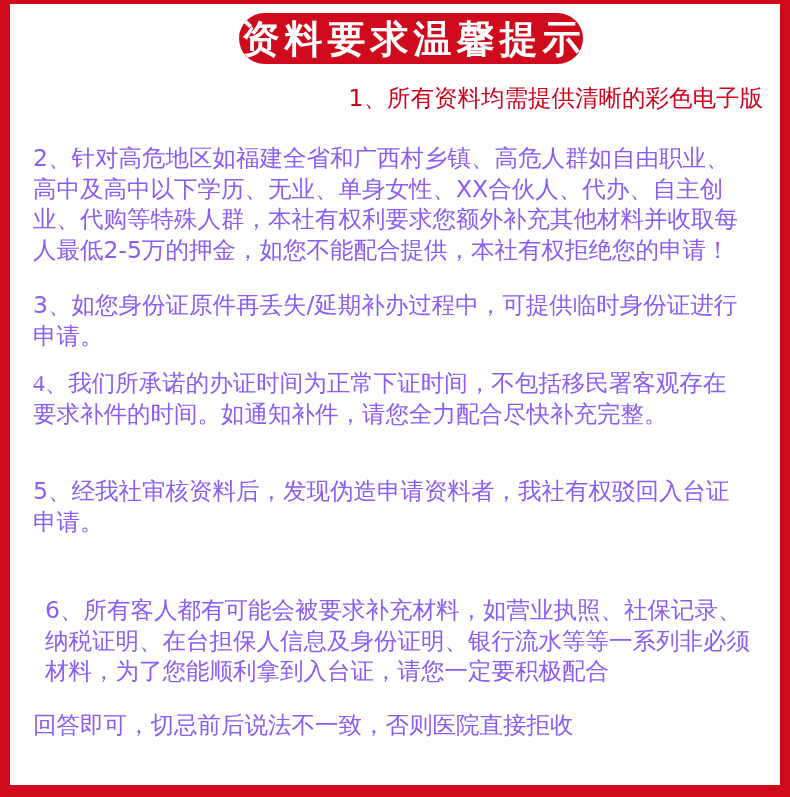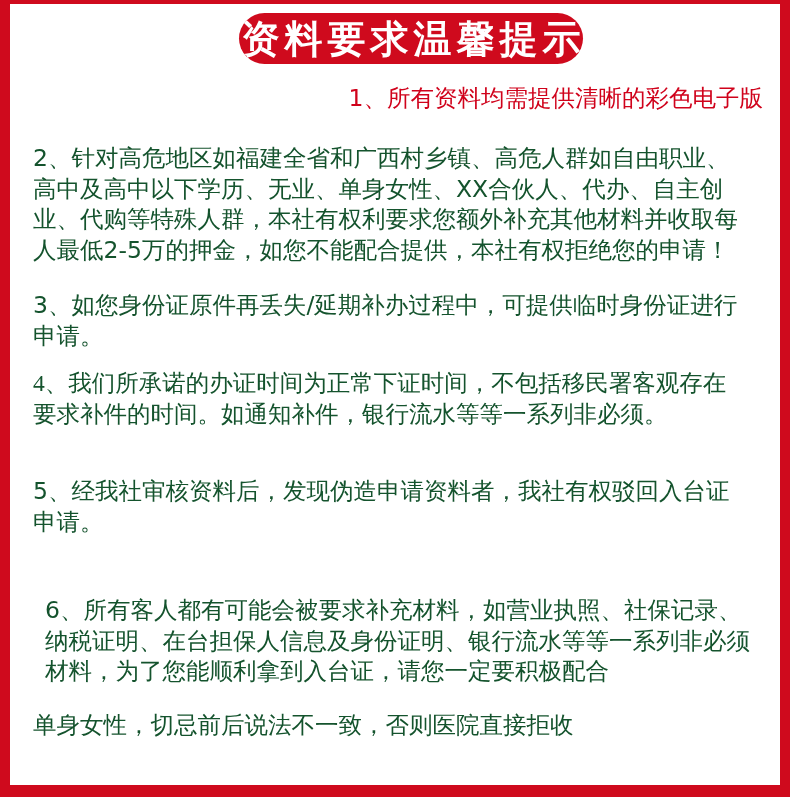--- a/index.html
+++ b/index.html
@@ -33,21 +33,21 @@
       margin-right: -5px;
       white-space: nowrap;
       line-height: 1;
     }
     .notice {
       position: absolute;
       left: 33px;
       width: 730px;
       font-size: 23.5px;
       line-height: 30.5px;
-      color: #14532d;
+      color: #8b5cf6;
       white-space: nowrap;
     }
     .notice .line { display: block; height: 30.5px; }
     .notice.highlight { color: #d0021b; text-align: right; }
   </style>
 </head>
 <body>
 
 <div class="frame"></div>
 
@@ -66,29 +66,29 @@
   <span class="line">人最低2-5万的押金，如您不能配合提供，本社有权拒绝您的申请！</span>
 </div>
 
 <div class="notice" style="top:290px;">
   <span class="line">3、如您身份证原件再丢失/延期补办过程中，可提供临时身份证进行</span>
   <span class="line">申请。</span>
 </div>
 
 <div class="notice" style="top:368px;font-family:Liberation Serif, serif;">
   <span class="line">4、我们所承诺的办证时间为正常下证时间，不包括移民署客观存在</span>
-  <span class="line">要求补件的时间。如通知补件，银行流水等等一系列非必须。</span>
+  <span class="line">要求补件的时间。如通知补件，请您全力配合尽快补充完整。</span>
 </div>
 
 <div class="notice" style="top:476px;">
   <span class="line">5、经我社审核资料后，发现伪造申请资料者，我社有权驳回入台证</span>
   <span class="line">申请。</span>
 </div>
 
 <div class="notice" style="top:595px;margin-left:12px;">
   <span class="line">6、所有客人都有可能会被要求补充材料，如营业执照、社保记录、</span>
   <span class="line">纳税证明、在台担保人信息及身份证明、银行流水等等一系列非必须</span>
   <span class="line">材料，为了您能顺利拿到入台证，请您一定要积极配合</span>
 </div>
 
 <div class="notice" style="top:710px;">
-  <span class="line">单身女性，切忌前后说法不一致，否则医院直接拒收</span>
+  <span class="line">回答即可，切忌前后说法不一致，否则医院直接拒收</span>
 </div>
 
 </body></html>

